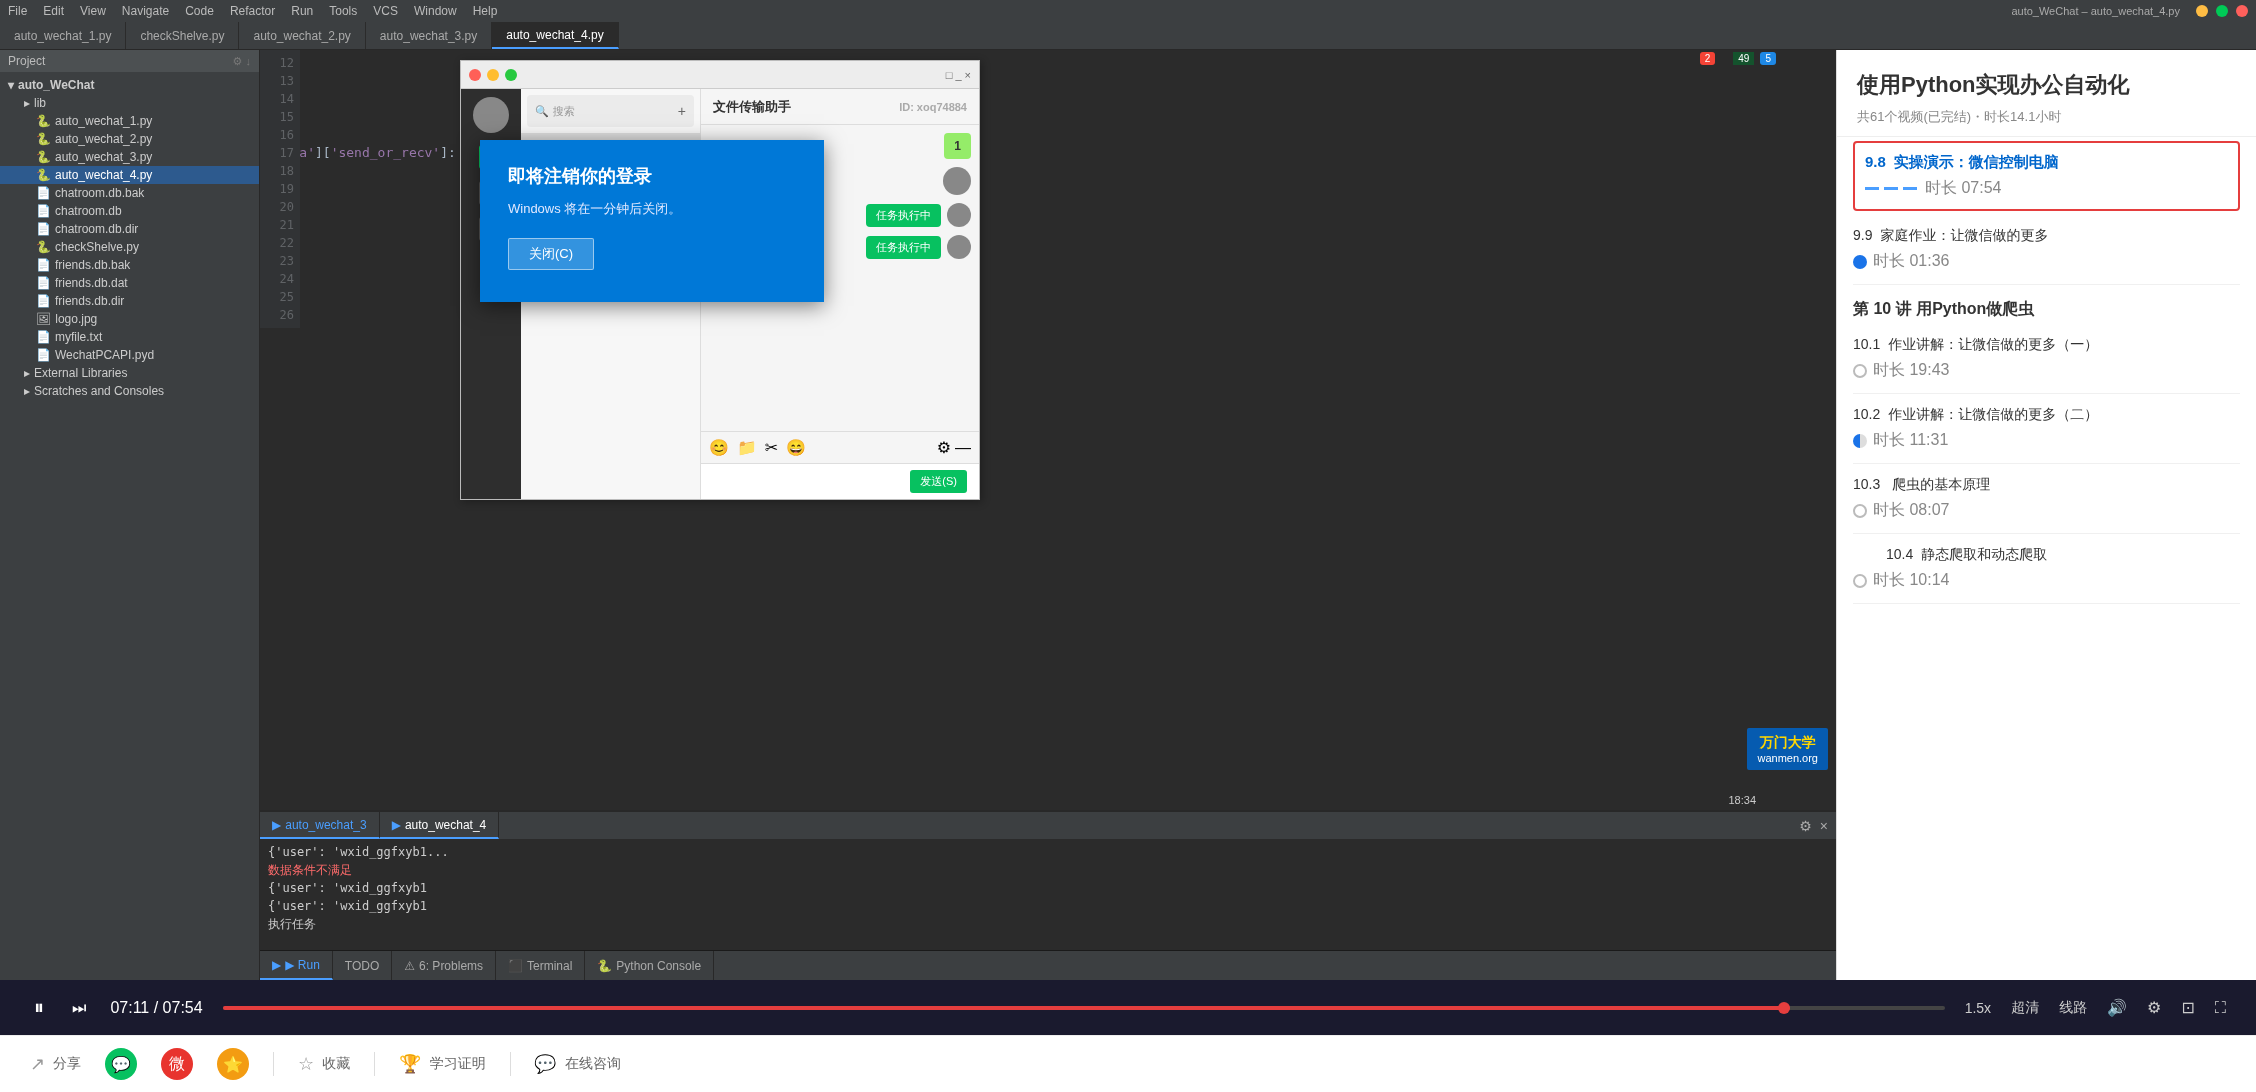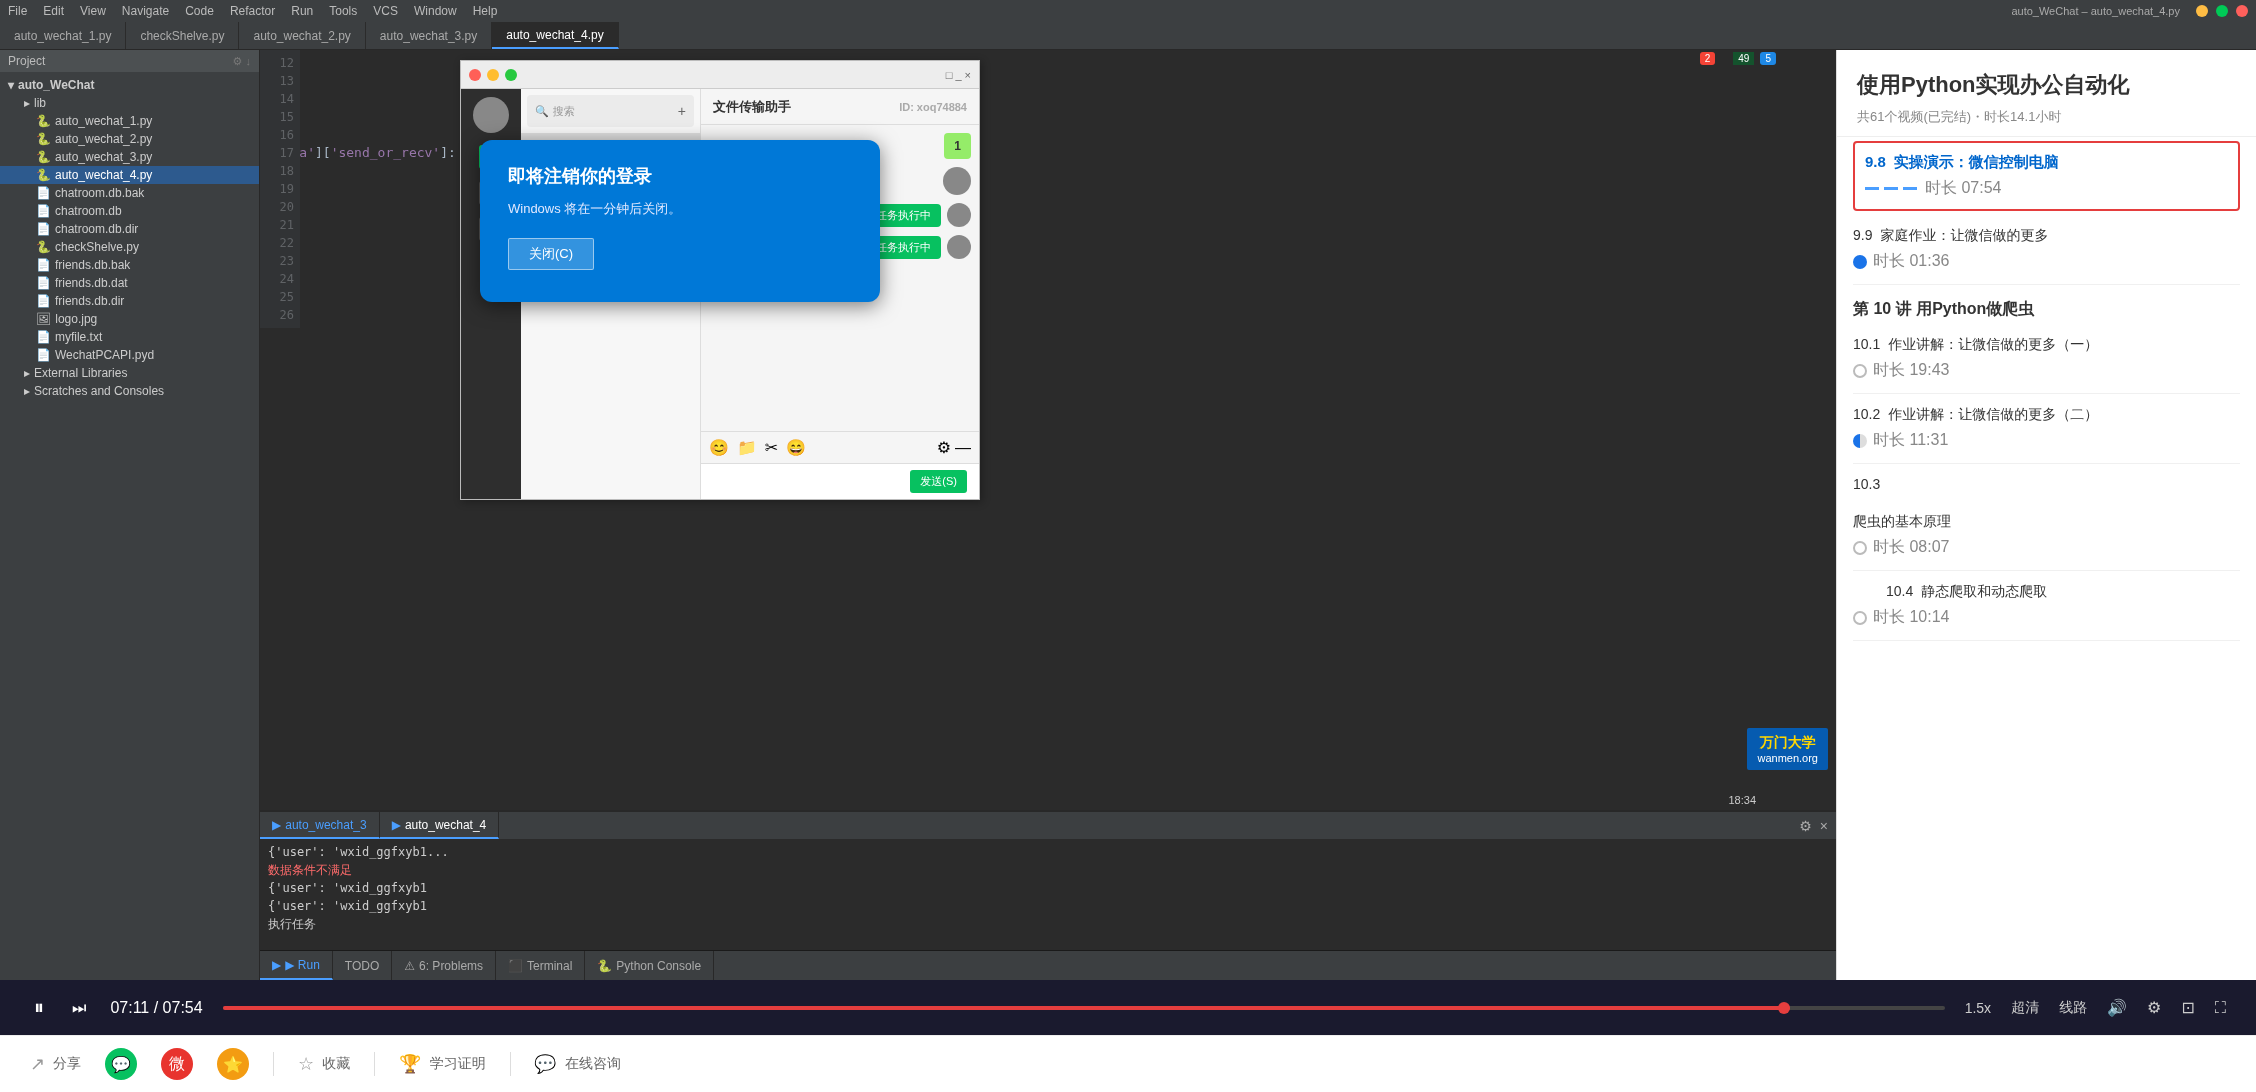--- a/index.html
+++ b/index.html
@@ -89,21 +89,21 @@
     .wc-contact.active { background: #ddd; }
     .wc-avatar-sm { width: 32px; height: 32px; border-radius: 4px; background: #4a9eff; flex-shrink: 0; display: flex; align-items: center; justify-content: center; color: white; font-size: 10px; }
     .wc-name { font-size: 11px; color: #333; }
     .wc-time { font-size: 10px; color: #999; }
     .wechat-chat { flex: 1; background: #f5f5f5; display: flex; flex-direction: column; }
     .wc-chat-header { height: 36px; background: #f5f5f5; border-bottom: 1px solid #ddd; display: flex; align-items: center; padding: 0 12px; font-size: 13px; font-weight: bold; color: #333; }
     .wc-messages { flex: 1; padding: 8px; overflow: hidden; display: flex; flex-direction: column; gap: 8px; }
     .wc-msg-status { font-size: 10px; color: #888; align-self: flex-end; }
     .wc-input-bar { height: 36px; background: #fff; border-top: 1px solid #ddd; display: flex; align-items: center; padding: 0 12px; }
     .wc-send-btn { margin-left: auto; background: #07c160; color: white; border: none; border-radius: 3px; padding: 4px 10px; font-size: 11px; cursor: pointer; }
-    .dialog-box { width: 400px; background: #0078d7; border-radius: 12px; overflow: hidden; box-shadow: 0 4px 20px rgba(0,0,0,0.5); }
+    .dialog-box { width: 344px; background: #0078d7; border-radius: 0; overflow: hidden; box-shadow: 0 4px 20px rgba(0,0,0,0.5); }
     .dialog-content { padding: 24px 28px; }
     .dialog-title { font-size: 18px; color: #fff; font-weight: bold; margin-bottom: 12px; }
     .dialog-message { font-size: 13px; color: #e0e8ff; margin-bottom: 20px; }
     .dialog-actions { display: flex; justify-content: flex-start; padding-bottom: 8px; }
     .dialog-btn { background: rgba(255,255,255,0.2); color: #fff; border: 1px solid rgba(255,255,255,0.5); border-radius: 2px; padding: 6px 20px; font-size: 13px; cursor: pointer; }
 
     
     .console-area { height: 140px; background: #2b2b2b; border-top: 1px solid #282828; display: flex; flex-direction: column; flex-shrink: 0; }
     .console-content { flex: 1; overflow-y: auto; padding: 4px 8px; font-size: 12px; font-family: monospace; color: #ccc; line-height: 18px; }
     .console-red { color: #ff6b6b; }
@@ -497,21 +497,21 @@
           <span style="font-size:14px;color:#333;">10.2</span>
           <span style="font-size:14px;color:#333;">作业讲解：让微信做的更多（二）</span>
         </div>
         <div class="lesson-duration">
           <div style="width:14px;height:14px;border-radius:50%;background:linear-gradient(90deg,#1a73e8 50%,#ddd 50%);flex-shrink:0;"></div>
           <span>时长 11:31</span>
         </div>
       </div>
 
       <div class="lesson-item">
-        <div style="display:flex;gap:21px;align-items:baseline;flex-direction:column;">
+        <div style="display:flex;gap:12px;align-items:baseline;">
           <span style="font-size:14px;color:#333;">10.3</span>
           <span style="font-size:14px;color:#333;">爬虫的基本原理</span>
         </div>
         <div class="lesson-duration">
           <div class="dot-icon dot-empty" style="width:14px;height:14px;border-radius:50%;border:2px solid #bbb;flex-shrink:0;"></div>
           <span>时长 08:07</span>
         </div>
       </div>
 
       <div class="lesson-item">

